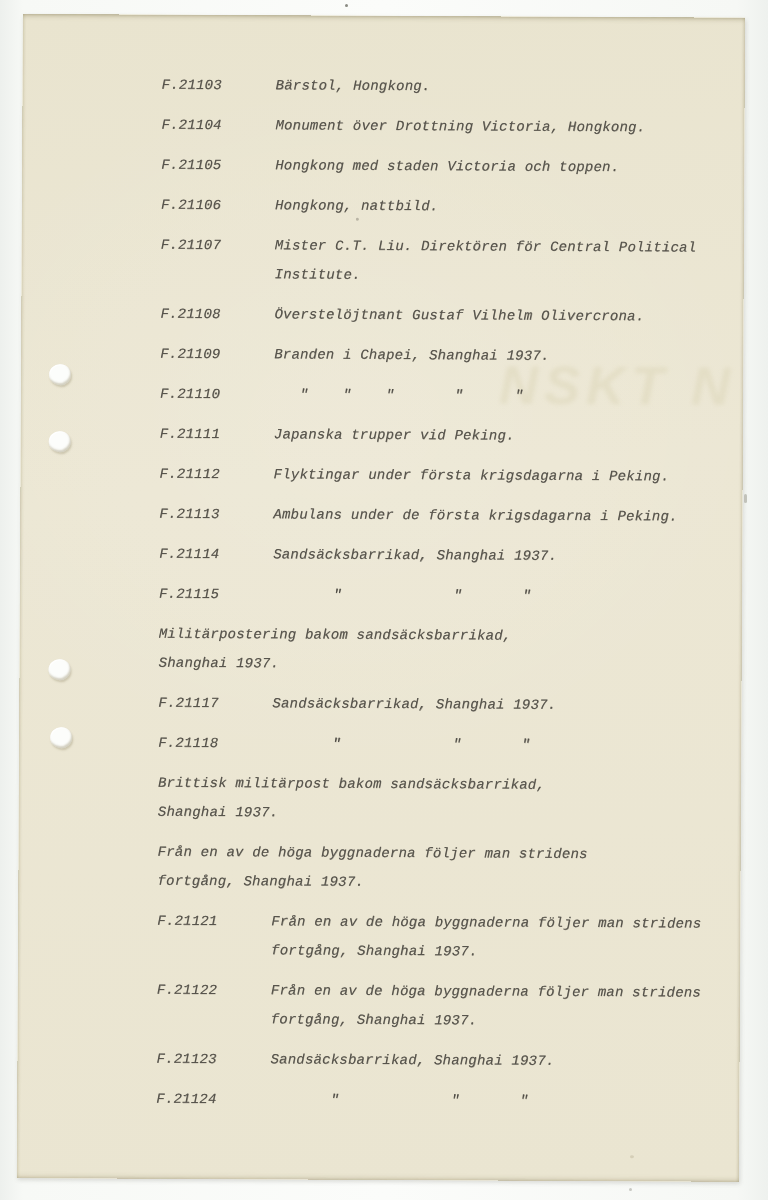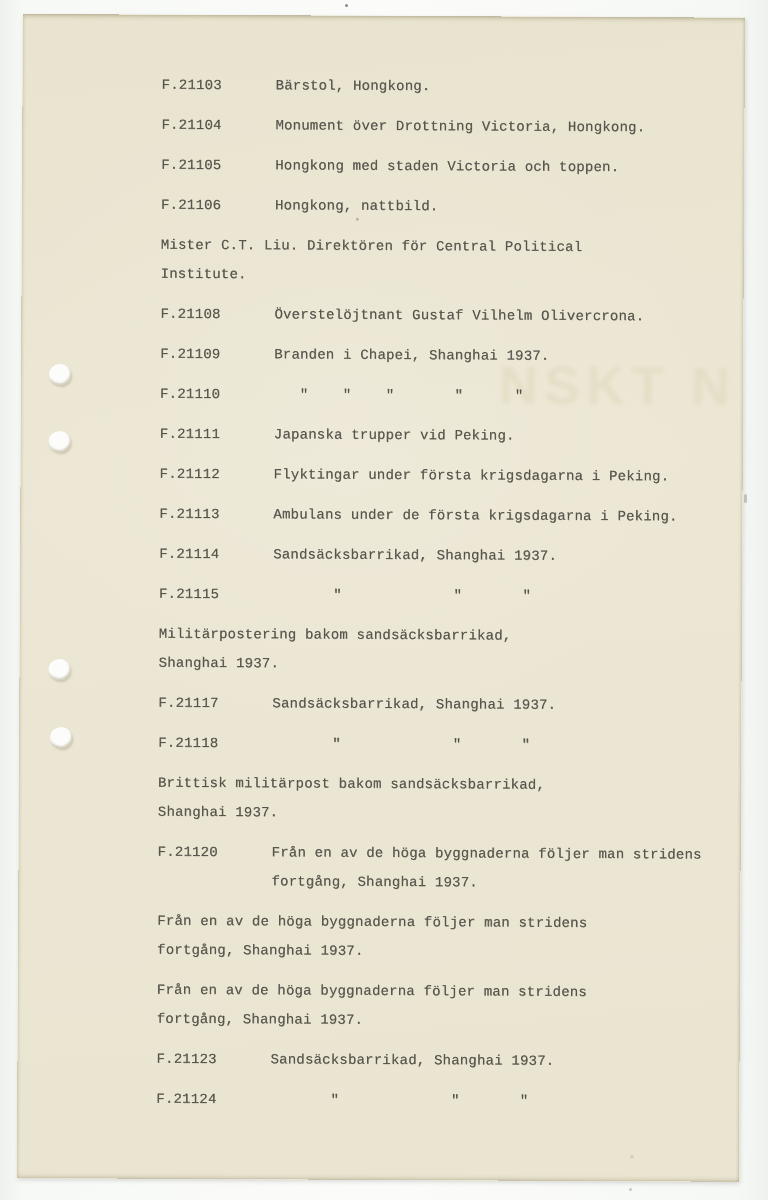--- a/index.html
+++ b/index.html
@@ -4,20 +4,21 @@
 <style>
   html, body { margin:0; padding:0; }
   body {
     width:768px; height:1200px; overflow:hidden;
     background:#f6f8f5;
     font-family:"Liberation Mono","DejaVu Sans Mono",monospace;
   }
   .scan {
     position:relative; width:768px; height:1200px;
     background:linear-gradient(90deg,#edf0ed 0%,#f7f9f6 3%,#fbfcfa 50%,#f6f8f5 96%,#eef1ee 100%);
+    font-style:italic;
   }
   .paper {
     position:absolute; left:23px; top:14px; width:722px; height:1164px;
     background-color:#ebe6d2;
     background-image:
       radial-gradient(ellipse 620px 520px at 45% 35%, rgba(255,255,255,0.10), rgba(255,255,255,0) 70%),
       linear-gradient(175deg,#e9e4cf 0%,#ece7d4 40%,#eae5d1 100%);
     transform:rotate(0.3deg); transform-origin:0 0;
     box-shadow:
       inset 0 4px 5px -3px rgba(125,115,75,0.50),
@@ -100,20 +101,21 @@
             <div class="line">Hongkong med staden Victoria och toppen.</div>
           </div>
   </div>
         <div class="row">
     <div class="num">F.21106</div>
     <div class="desc">
             <div class="line">Hongkong, nattbild.</div>
           </div>
   </div>
         <div class="row">
+    <div class="num">F.21107</div>
     <div class="desc">
             <div class="line">Mister C.T. Liu. Direktören för Central Political</div>
             <div class="line">Institute.</div>
           </div>
   </div>
         <div class="row">
     <div class="num">F.21108</div>
     <div class="desc">
             <div class="line">Överstelöjtnant Gustaf Vilhelm Olivercrona.</div>
           </div>
@@ -178,33 +180,34 @@
             <div class="line ditto">       "             "       "</div>
           </div>
   </div>
         <div class="row">
     <div class="desc">
             <div class="line">Brittisk militärpost bakom sandsäcksbarrikad,</div>
             <div class="line">Shanghai 1937.</div>
           </div>
   </div>
         <div class="row">
-    <div class="num">F.21120</div>
     <div class="desc">
             <div class="line">Från en av de höga byggnaderna följer man stridens</div>
             <div class="line">fortgång, Shanghai 1937.</div>
           </div>
   </div>
         <div class="row">
+    <div class="num">F.21121</div>
     <div class="desc">
             <div class="line">Från en av de höga byggnaderna följer man stridens</div>
             <div class="line">fortgång, Shanghai 1937.</div>
           </div>
   </div>
         <div class="row">
+    <div class="num">F.21122</div>
     <div class="desc">
             <div class="line">Från en av de höga byggnaderna följer man stridens</div>
             <div class="line">fortgång, Shanghai 1937.</div>
           </div>
   </div>
         <div class="row">
     <div class="num">F.21123</div>
     <div class="desc">
             <div class="line">Sandsäcksbarrikad, Shanghai 1937.</div>
           </div>

